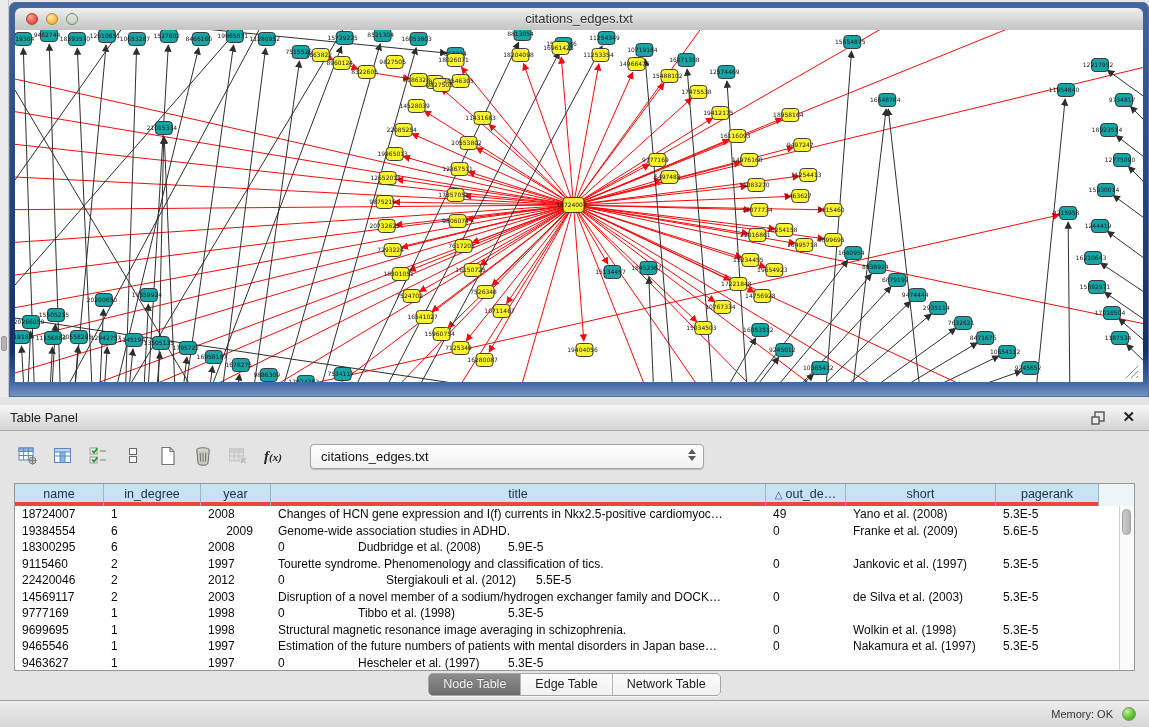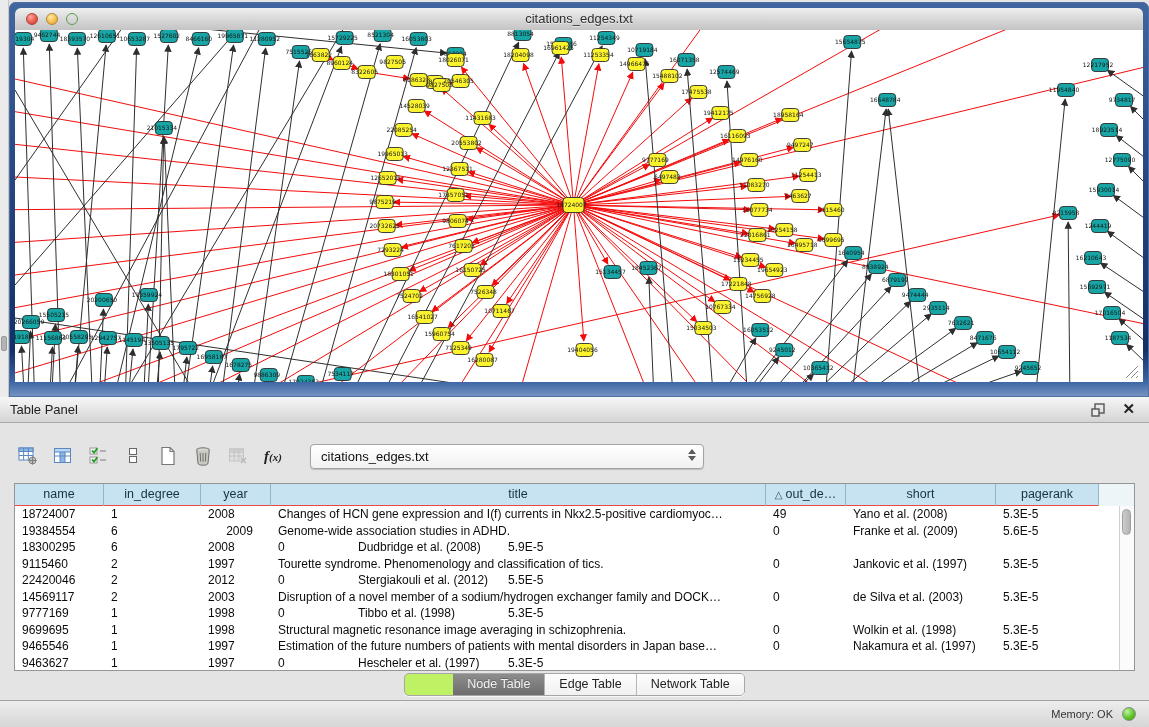--- a/index.html
+++ b/index.html
@@ -20,51 +20,51 @@
   .light.red{background:radial-gradient(circle at 35% 30%,#ffa59c,#ea5d51 55%,#cf3a2d);border:1px solid #ad4138;box-sizing:border-box;}
   .light.yellow{background:radial-gradient(circle at 35% 30%,#ffe9a8,#f5bf4f 55%,#dd9f2e);border:1px solid #b08a31;box-sizing:border-box;}
   .light.green{background:radial-gradient(circle at 35% 30%,#c4f0b0,#67c557 55%,#3fa233;);border:1px solid #5d9a4e;box-sizing:border-box;}
   .win-title{position:absolute;left:90px;right:90px;top:0;height:22px;line-height:22px;text-align:center;
     font-size:13px;color:#2e2e2e;text-shadow:0 1px 0 rgba(255,255,255,.6);white-space:nowrap;overflow:hidden;}
   .canvas{position:absolute;left:6px;right:6px;top:28px;height:352px;background:#ffffff;overflow:hidden;}
   .canvas svg{width:100%;height:100%;display:block;}
 
   
   .table-panel{position:absolute;left:0;top:397px;width:1149px;height:330px;background:#e4e4e4;}
-  .panel-header{position:absolute;left:0;top:0;width:100%;height:26px;
+  .panel-header{position:absolute;left:0;top:8px;width:100%;height:26px;
     background:linear-gradient(180deg,#f7f7f7,#dedede 70%,#d4d4d4);border-bottom:1px solid #a9a9a9;box-sizing:border-box;}
   .panel-title{position:absolute;left:10px;top:5px;font-size:13px;color:#222;}
   .float-icon{position:absolute;right:44px;top:6px;width:14px;height:14px;cursor:default;}
   .close-icon{position:absolute;right:14px;top:3px;font-size:15px;font-weight:bold;color:#222;cursor:default;}
 
   .toolbar{position:absolute;left:16px;top:40px;height:38px;display:flex;align-items:center;gap:11px;}
   .tool-btn{width:24px;height:26px;display:flex;align-items:center;justify-content:center;background:transparent;border:none;padding:0;}
   .fx-label{font-family:"Liberation Serif",serif;font-style:italic;font-weight:bold;font-size:15px;color:#222;}
   .combo{margin-left:14px;width:392px;height:23px;border:1px solid #a3a3a3;border-radius:4px;
     background:linear-gradient(180deg,#ffffff,#f1f1f1);box-shadow:0 1px 1px rgba(0,0,0,.18);
     display:flex;align-items:center;position:relative;}
   .combo>span:first-child{padding-left:10px;font-size:13px;color:#111;}
   .combo-arrows{position:absolute;right:7px;top:4px;display:flex;flex-direction:column;gap:2px;}
   .combo-arrows .up{width:0;height:0;border-left:4px solid transparent;border-right:4px solid transparent;border-bottom:5px solid #5a5a5a;}
   .combo-arrows .dn{width:0;height:0;border-left:4px solid transparent;border-right:4px solid transparent;border-top:5px solid #5a5a5a;}
 
   .table-wrap{position:absolute;left:14px;top:86px;width:1121px;height:188px;background:#fff;border:1px solid #969696;box-sizing:border-box;}
-  .thead{display:flex;height:22px;background:#c7e3f2;border-bottom:1px solid #ef4444;box-sizing:border-box;}
+  .thead{display:flex;height:22px;background:#c7e3f2;border-bottom:4px solid #ef4444;box-sizing:border-box;}
   .th{height:22px;line-height:21px;font-size:12.5px;color:#14323f;text-align:center;border-right:1px solid #93b7c9;box-sizing:border-box;
     overflow:hidden;white-space:nowrap;flex:none;}
   .th.filler{flex:1;background:#eef5f9;border-right:none;}
   .sort-tri{font-size:10px;color:#33506e;margin-right:3px;}
   .tbody{position:absolute;left:0;top:22px;right:15px;bottom:0;overflow:hidden;}
   .tr{display:flex;height:16.5px;line-height:16.5px;background:#fff;}
   .td{font-size:12px;color:#0b0b0b;white-space:nowrap;overflow:hidden;box-sizing:border-box;padding-left:7px;flex:none;}
   .vscroll{position:absolute;right:0;top:22px;bottom:0;width:15px;background:#fbfbfb;border-left:1px solid #cfcfcf;box-sizing:border-box;}
   .vthumb{position:absolute;left:2px;top:3px;width:9px;height:26px;border-radius:5px;background:linear-gradient(90deg,#cdcdcd,#b3b3b3);border:1px solid #9b9fa4;box-sizing:border-box;}
 
   .tab-bar{position:absolute;left:0;top:276px;width:100%;height:24px;display:flex;justify-content:center;}
-  .tabs{display:flex;height:21px;border:1px solid #a6a6a6;border-radius:5px;overflow:hidden;background:#bef264;box-shadow:0 1px 0 rgba(255,255,255,.7);padding-left:48px;}
+  .tabs{display:flex;height:21px;border:1px solid #a6a6a6;border-radius:5px;overflow:hidden;background:#ec4899;box-shadow:0 1px 0 rgba(255,255,255,.7);}
   .tab{padding:0 14px;line-height:21px;font-size:12.5px;color:#222;border-right:1px solid #b5b5b5;background:linear-gradient(180deg,#fdfdfd,#f1f1f1);}
   .tab:last-child{border-right:none;}
   .tab.active{background:linear-gradient(180deg,#8d8d8d,#6e6e6e);color:#f3f3f3;text-shadow:0 -1px 0 rgba(0,0,0,.25);}
 
   .status-bar{position:absolute;left:0;bottom:0;width:100%;height:27px;background:linear-gradient(180deg,#ededed,#d6d6d6);border-top:1px solid #a2a2a2;box-sizing:border-box;}
   .mem{position:absolute;right:36px;top:7px;font-size:11px;color:#333;}
   .led{position:absolute;right:13px;top:6px;width:14px;height:14px;border-radius:50%;
     background:radial-gradient(circle at 35% 30%,#c3f0a0,#54c21e 60%,#3a9e0d);border:1px solid #8b8b8b;box-sizing:border-box;}
 </style>
 </head>
@@ -908,21 +908,21 @@
             <div class="td" style="width: 495px;">Tourette syndrome. Phenomenology and classification of tics.</div>
             <div class="td" style="width: 80px;">0</div>
             <div class="td" style="width: 150px;">Jankovic et al. (1997)</div>
             <div class="td" style="width: 103px;">5.3E-5</div>
           </div>
           <div class="tr">
             <div class="td" style="width: 89px;">22420046</div>
             <div class="td" style="width: 97px;">2</div>
             <div class="td" style="width: 70px;">2012</div>
             <div class="td" style="width: 80px;">0</div>
-            <div class="td" style="width: 150px;">Stergiakouli et al. (2012)</div>
+            <div class="td" style="width: 150px; margin-left: 28px;">Stergiakouli et al. (2012)</div>
             <div class="td" style="width: 103px;">5.5E-5</div>
           </div>
           <div class="tr">
             <div class="td" style="width: 89px;">14569117</div>
             <div class="td" style="width: 97px;">2</div>
             <div class="td" style="width: 70px;">2003</div>
             <div class="td" style="width: 495px;">Disruption of a novel member of a sodium/hydrogen exchanger family and DOCK…</div>
             <div class="td" style="width: 80px;">0</div>
             <div class="td" style="width: 150px;">de Silva et al. (2003)</div>
             <div class="td" style="width: 103px;">5.3E-5</div>

